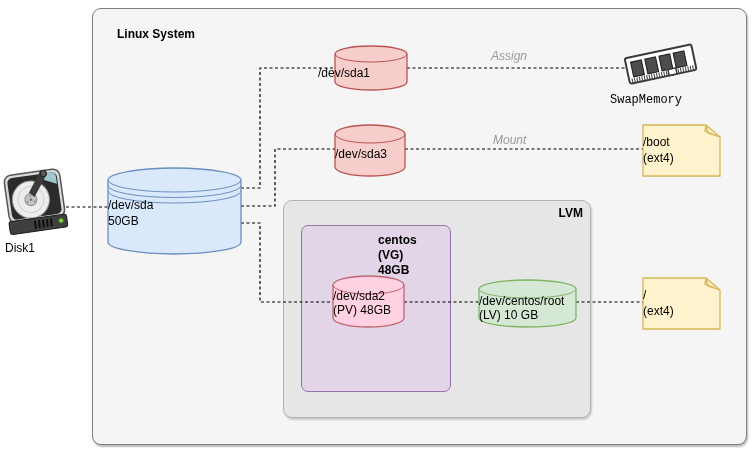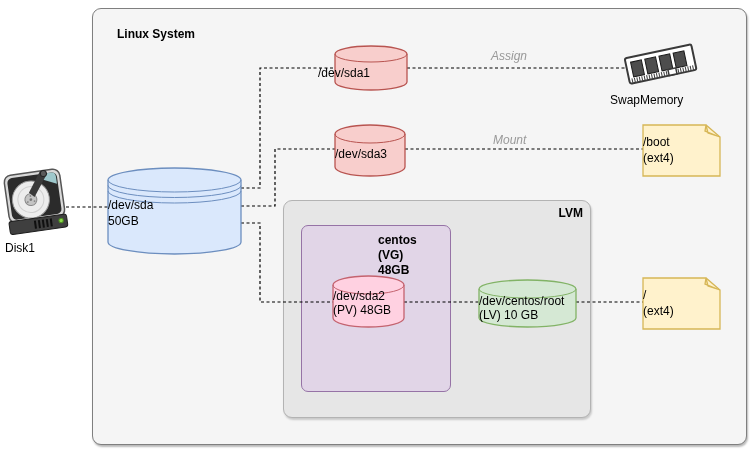--- a/index.html
+++ b/index.html
@@ -29,21 +29,21 @@
   .lvm-title { left:480px; top:206px; width:103px; font-weight:bold; text-align:right; }
   .vg-title  { left:378px; top:233px; width:66px;  font-weight:bold; }
   .sda-lbl   { left:108px; top:197px; width:133px; line-height:16px; }
   .sda1-lbl  { left:318px; top:66px;  width:72px; }
   .sda3-lbl  { left:335px; top:147px; width:70px; }
   .sda2-lbl  { left:333px; top:289px; width:71px;  line-height:14px; }
   .lv-lbl    { left:479px; top:294px; width:97px;  line-height:14px; }
   .boot-lbl  { left:643px; top:134px; width:77px;  line-height:16px; }
   .root-lbl  { left:643px; top:287px; width:77px;  line-height:16px; }
   .disk-lbl  { left:5px;   top:241px; width:62px; }
-  .swap-lbl  { left:610px; top:93px;  width:102px; }
+  .swap-lbl  { left:610px; top:93px;  width:102px;font-family:Liberation Mono, monospace; }
   .edge-lbl  { font-style:italic; color:#999999; width:60px; }
   .assign-lbl{ left:491px; top:49px; }
   .mount-lbl { left:493px; top:133px; }
 
   
   .cyl-blue  { fill:#dae8fc; stroke:#6c8ebf; }
   .cyl-red   { fill:#f8cecc; stroke:#b85450; }
   .cyl-pink  { fill:#ffd1e1; stroke:#c4636f; }
   .cyl-green { fill:#d5e8d4; stroke:#82b366; }
   .note      { fill:#fff2cc; stroke:#d6b656; }

